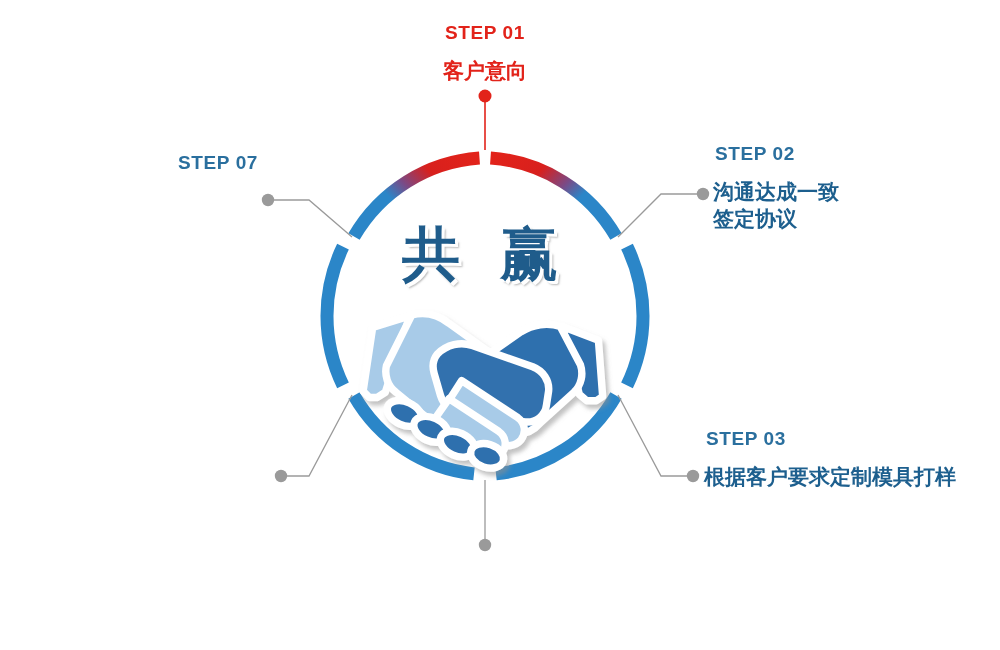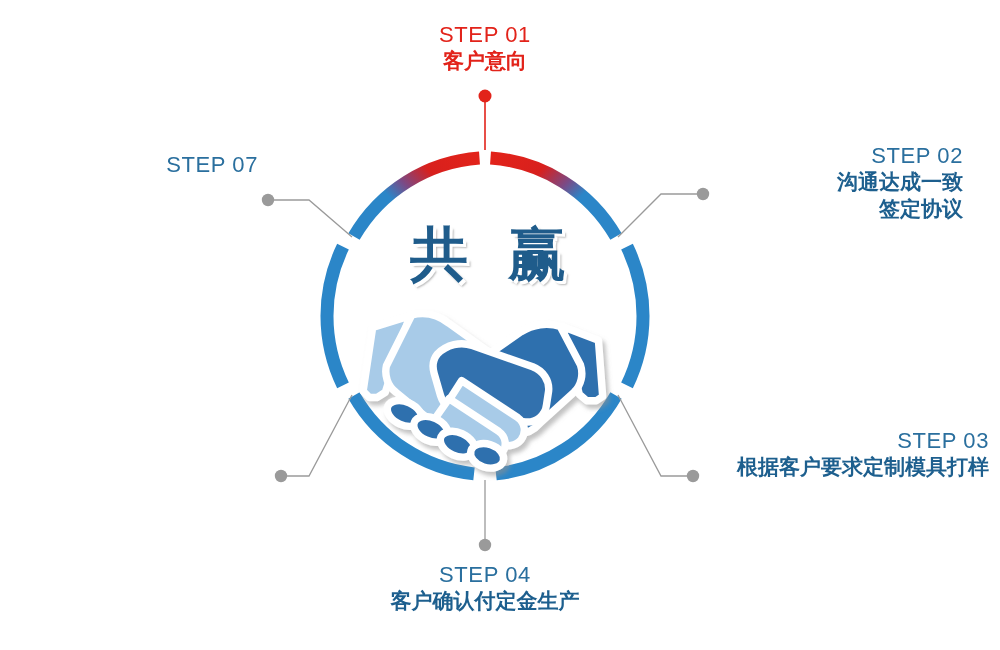--- a/index.html
+++ b/index.html
@@ -31,57 +31,57 @@
     overflow: visible;
   }
 
   
   .step {
     position: absolute;
     line-height: 1.18;
     white-space: nowrap;
   }
   .step .step-num {
-    font-size: 22px;
-    font-weight: 400;
+    font-size: 19px;
+    font-weight: 700;
     letter-spacing: 0.6px;
     color: #2a6f9e;
     display: block;
   }
   .step .step-text {
     font-size: 21px;
     font-weight: bold;
     color: #1d5f8e;
     display: block;
-    margin-top: 1px;
+    margin-top: 15px;
   }
   .step .step-text .l2 { display: block; margin-top: 2px; }
 
   .step.align-right { text-align: right; }
-  .step.align-left  { text-align: right; }
+  .step.align-left  { text-align: left; }
   .step.align-center{ text-align: center; }
 
   
   .step.accent-red .step-num { color: #e2231a; }
   .step.accent-red .step-text { color: #e2231a; }
 
   
   #step-01 { left: 385px; top: 22px;  width: 200px; }
   #step-02 { left: 713px; top: 143px; width: 250px; }
   #step-03 { left: 704px; top: 428px; width: 285px; }
   #step-04 { left: 385px; top: 562px; width: 200px; }
   #step-05 { left: 108px; top: 438px; width: 150px; }
   #step-06 { left: 18px;  top: 152px; width: 240px; }
 
   #step-02 .step-num, #step-03 .step-num { margin-left: 2px; }
 
   
   #center-word {
     position: absolute;
-    left: 388px;
+    left: 380px;
     top: 216px;
     width: 210px;
     text-align: center;
     font-family: "DejaVu Sans", "Liberation Sans", sans-serif;
     font-size: 58px;
     font-weight: bold;
     letter-spacing: 10px;
     color: #1f5c8b;
     text-shadow:
        2px  2px 0 #ffffff,
@@ -234,25 +234,19 @@
     </span>
   </div>
 
   <div class="step align-left" id="step-03">
     <span class="step-num">STEP 03</span>
     <span class="step-text">
       <span class="l1">根据客户要求定制模具打样</span>
     </span>
   </div>
 
-  <div class="step align-center" id="step-04">
-    <span class="step-num">STEP 04</span>
-    <span class="step-text">
-      <span class="l1">客户确认付定金生产</span>
-    </span>
-  </div>
 
 
   <div class="step align-right" id="step-06">
     <span class="step-num">STEP 07</span>
   </div>
 
 </div>
 
 </body></html>

